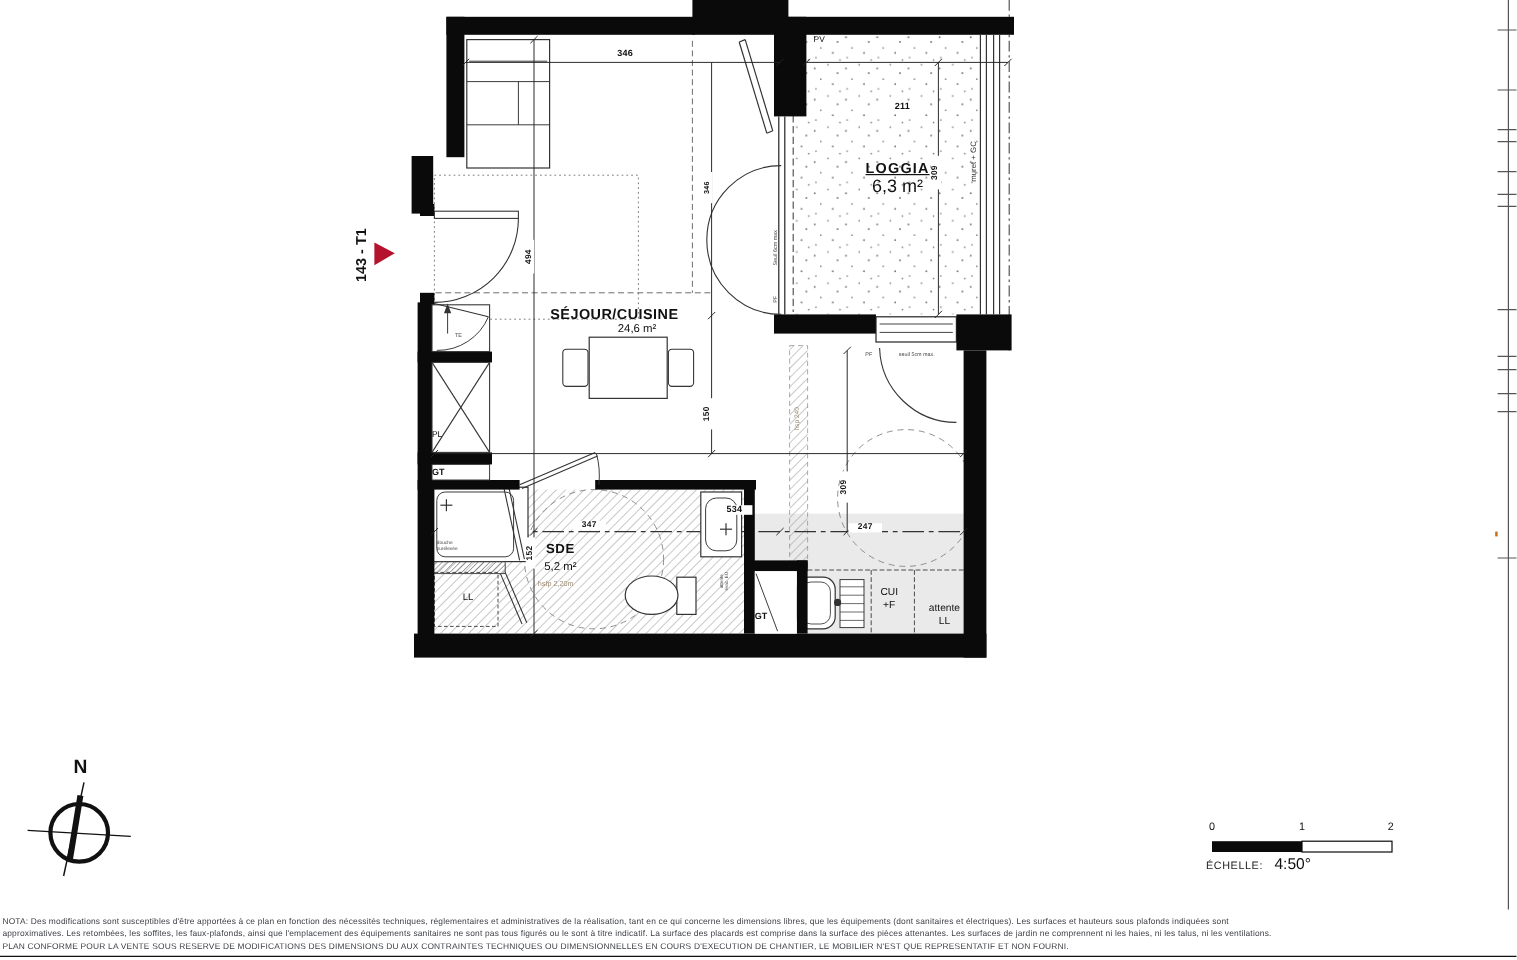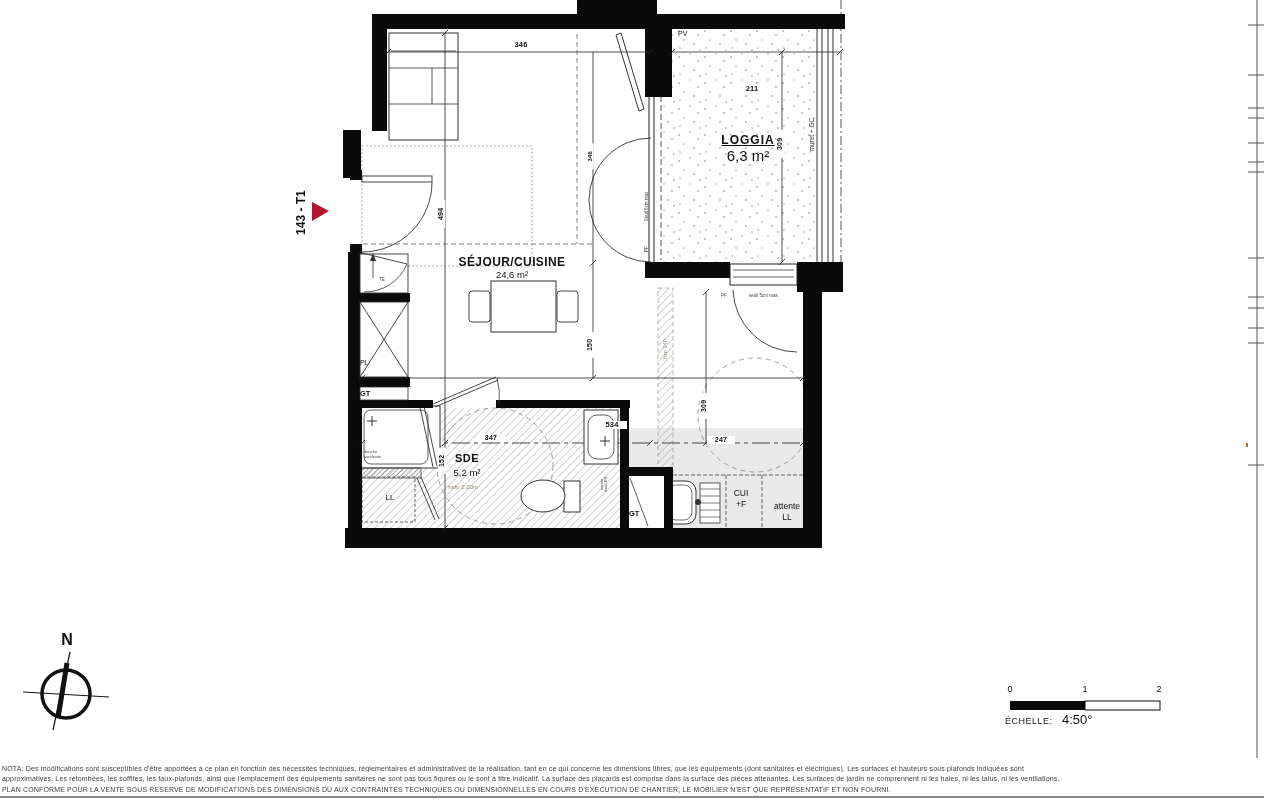--- a/index.html
+++ b/index.html
@@ -262,21 +262,21 @@
     <line x1="1248" y1="465" x2="1264" y2="465"></line>
     <rect x="1246" y="443" width="2" height="4" fill="#c96a10" stroke="none"></rect>
   </g>
 
   <line x1="0" y1="797" x2="1264" y2="797" stroke="#111" stroke-width="1.2"></line>
 </svg>
 
 <div class="lbl rot b" style="left:272px;top:206px;width:60px;font-size:12px;">143 - T1</div>
 
 <div class="lbl b" style="left:442px;top:256px;width:140px;font-size:12px;letter-spacing:.4px;">SÉJOUR/CUISINE</div>
-<div class="lbl" style="left:477px;top:270px;width:70px;font-size:9.5px;">24,6 m²</div>
+<div class="lbl" style="left:477px;top:270px;width:70px;font-size:9.5px;text-align:right;">24,6 m²</div>
 
 <div class="lbl b" style="left:708px;top:134px;width:80px;font-size:12px;letter-spacing:1px;text-decoration:underline;">LOGGIA</div>
 <div class="lbl" style="left:718px;top:148px;width:60px;font-size:15px;">6,3 m²</div>
 
 <div class="lbl b" style="left:447px;top:452px;width:40px;font-size:11px;letter-spacing:.5px;">SDE</div>
 <div class="lbl" style="left:442px;top:468px;width:50px;font-size:9.5px;">5,2 m²</div>
 <div class="lbl tan" style="left:433px;top:484px;width:60px;font-size:6px;">hsfp 2,20m</div>
 
 <div class="lbl dim chip" style="left:504px;top:41px;width:30px;font-size:7.5px;">346</div>
 <div class="lbl dim chip" style="left:735px;top:41px;width:30px;font-size:7.5px;margin-top:44px;">211</div>

